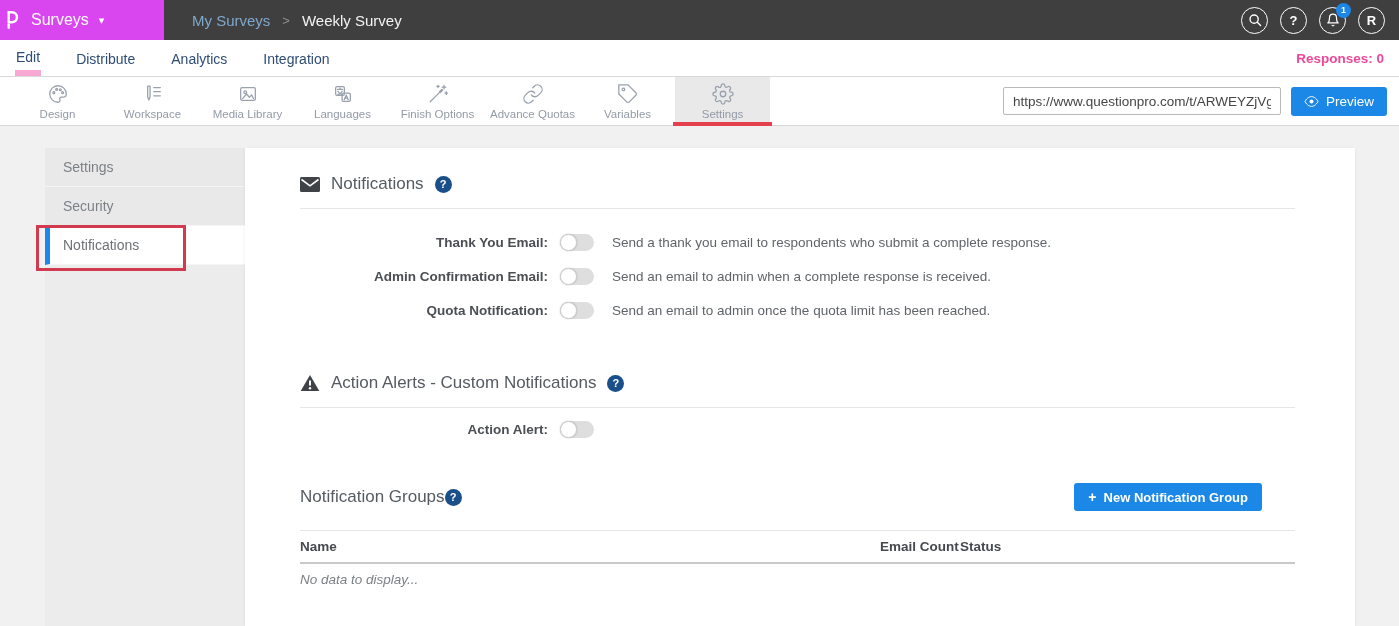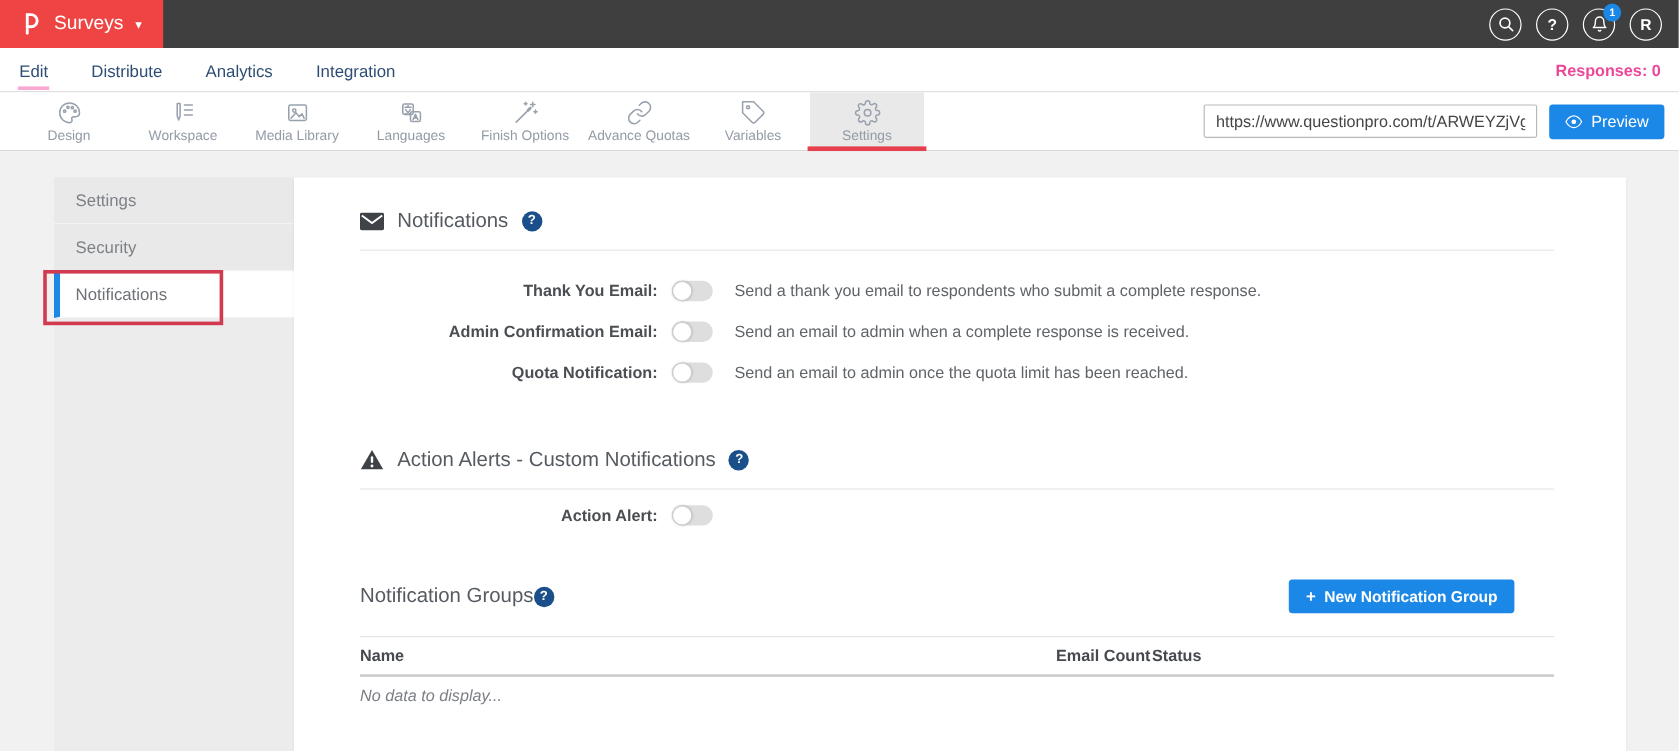--- a/index.html
+++ b/index.html
@@ -2,36 +2,36 @@
 <html><head>
 <meta charset="utf-8">
 <style>
   * { margin:0; padding:0; box-sizing:border-box; }
   html,body { width:1399px; height:626px; }
   body { font-family:"Liberation Sans", sans-serif; background:#fff; overflow:hidden; }
   #app { position:relative; width:1399px; height:626px; }
 
   
   .topbar { position:absolute; top:0; left:0; right:0; height:40px; background:#3f3f3f; display:flex; align-items:center; }
-  .brand { width:136px; height:40px; background:#ef4444; display:flex; align-items:center; padding-left:14px; gap:9px; color:#fff; cursor:pointer; }
+  .brand { width:164px; height:40px; background:#d946ef; display:flex; align-items:center; gap:9px; color:#fff; cursor:pointer; }
   .brand .p-logo { width:22px; height:24px; }
   .brand .brand-label { font-size:16px; }
   .brand .caret { font-size:11px; margin-left:1px; }
   .breadcrumb { display:flex; align-items:center; margin-left:28px; gap:12px; font-size:15px; }
   .bc-parent { color:#7fa8cb; cursor:pointer; }
   .bc-sep { color:#8f8f8f; font-size:13px; }
   .bc-current { color:#f3f3f3; }
   .top-icons { margin-left:auto; margin-right:14px; display:flex; gap:12px; }
   .circle-btn { position:relative; width:27px; height:27px; border:1.5px solid #fff; border-radius:50%; display:flex; align-items:center; justify-content:center; color:#fff; font-size:13px; font-weight:bold; cursor:pointer; }
   .badge { position:absolute; top:-5px; right:-6px; min-width:15px; height:15px; border-radius:50%; background:#1b87e6; color:#fff; font-size:9px; font-weight:bold; display:flex; align-items:center; justify-content:center; }
 
   
   .navrow { position:absolute; top:40px; left:0; right:0; height:37px; background:#fff; border-bottom:1px solid #d9d9d9; display:flex; align-items:center; padding:0 15px; }
   .nav-item { font-size:14px; color:#2e4d75; margin-right:34px; padding:9px 1px 7px; cursor:pointer; }
-  .nav-item.active { border-bottom:3px solid #f9a8d4; padding-bottom:5px;text-align:center; }
+  .nav-item.active { border-bottom:6px solid #f9a8d4; padding-bottom:5px;text-align:center; }
   .responses { margin-left:auto; font-size:13.5px; color:#ec4899;font-weight:bold; }
 
   
   .toolbar { position:absolute; top:77px; left:0; right:0; height:49px; background:#fff; border-bottom:1px solid #d8d8d8; display:flex; align-items:stretch; padding-left:10px; }
   .tb-item { position:relative; width:95px; display:flex; flex-direction:column; align-items:center; justify-content:center; gap:3px; cursor:pointer; }
   .tb-item svg { width:22px; height:22px; stroke:#99a1ad; fill:none; stroke-width:1.4; stroke-linecap:round; stroke-linejoin:round; }
   .tb-item .tb-label { font-size:11.5px; color:#939ba6; white-space:nowrap; }
   .tb-item.active { background:#e9e9e9; }
   .tb-red-underline { position:absolute; left:-2px; right:-2px; bottom:-1px; height:4px; background:#e4404d; }
   .url-preview { margin-left:auto; display:flex; align-items:center; gap:10px; margin-right:12px; }
@@ -83,20 +83,25 @@
 
   <div class="topbar">
     <div class="brand">
       <svg class="p-logo" viewBox="0 0 24 24">
         <path d="M9.5 3.5 H13 a5.5 5.5 0 1 1 0 11 H9.5 V3.5 Z" fill="none" stroke="#fff" stroke-width="2.6"></path>
         <path d="M9.5 17 v3.5" fill="none" stroke="#fff" stroke-width="2.6" stroke-linecap="round"></path>
       </svg>
       <span class="brand-label">Surveys</span>
       <span class="caret">▾</span>
     </div>
+    <div class="breadcrumb">
+      <span class="bc-parent">My Surveys</span>
+      <span class="bc-sep">&gt;</span>
+      <span class="bc-current">Weekly Survey</span>
+    </div>
     <div class="top-icons">
       <div class="circle-btn">
         <svg width="14" height="14" viewBox="0 0 24 24" fill="none" stroke="#fff" stroke-width="2.4" stroke-linecap="round">
             <circle cx="10.5" cy="10.5" r="7"></circle>
             <path d="M16 16 L21.5 21.5"></path>
           </svg>
       </div>
       <div class="circle-btn">
         <span>?</span>
       </div>

